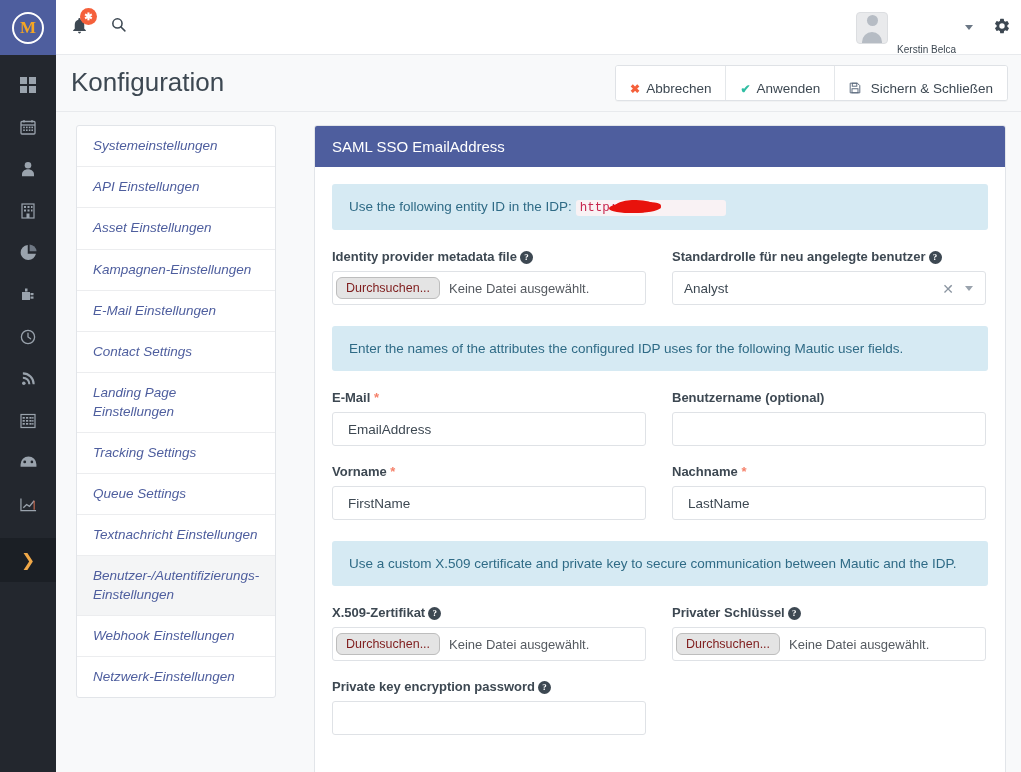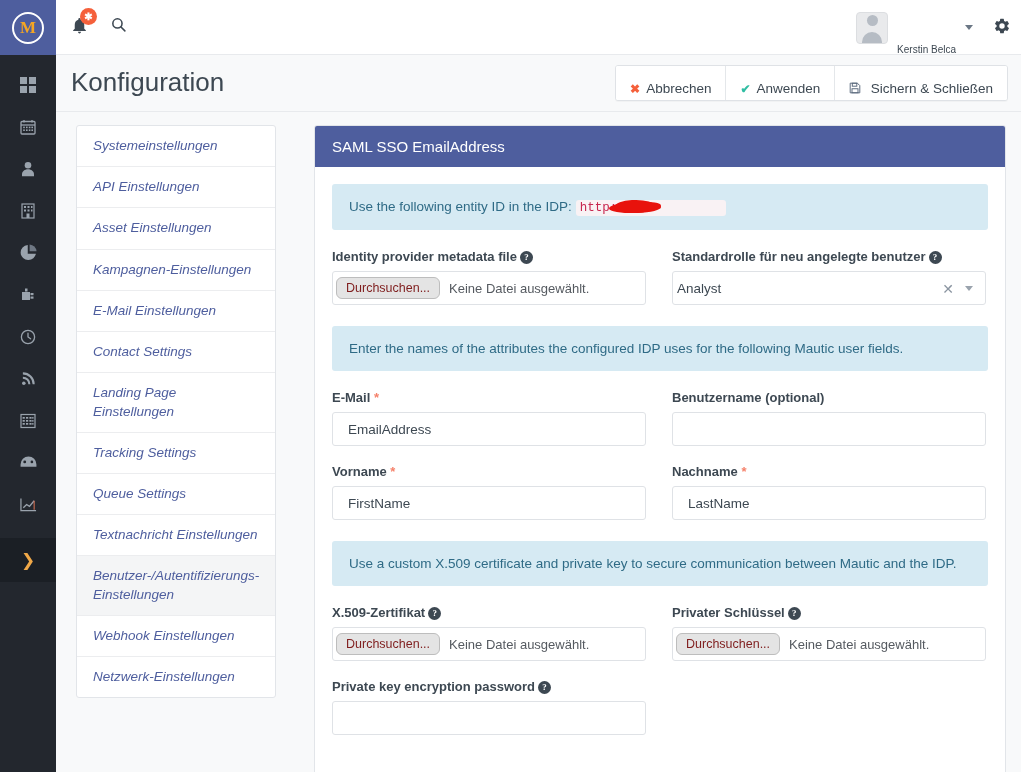--- a/index.html
+++ b/index.html
@@ -217,21 +217,21 @@
   .file-btn {
     background: #e4e4e4; border: 1px solid #bdbdbd; border-radius: 6px;
     padding: 3px 9px; font-size: 12.5px; color: #7f1d1d; cursor: pointer;
     font-family: "Liberation Sans", sans-serif;
   }
   .file-text { margin-left: 9px; font-size: 13px; color: #555a60; }
 
   .select-wrap {
     position: relative; width: 100%; height: 34px;
     border: 1px solid #dfe2e6; border-radius: 3px; background: #fff;
-    display: flex; align-items: center; padding: 0 4px;
+    display: flex; align-items: center; padding: 0 11px;
     font-size: 13.5px; color: #3d4852; cursor: pointer;
   }
   .sel-clear {
     position: absolute; right: 31px; top: 9px;
     color: #8a94a0; font-size: 14px; cursor: pointer;
   }
   .sel-caret {
     position: absolute; right: 12px; top: 14px;
     width: 0; height: 0;
     border-left: 4px solid transparent; border-right: 4px solid transparent;

